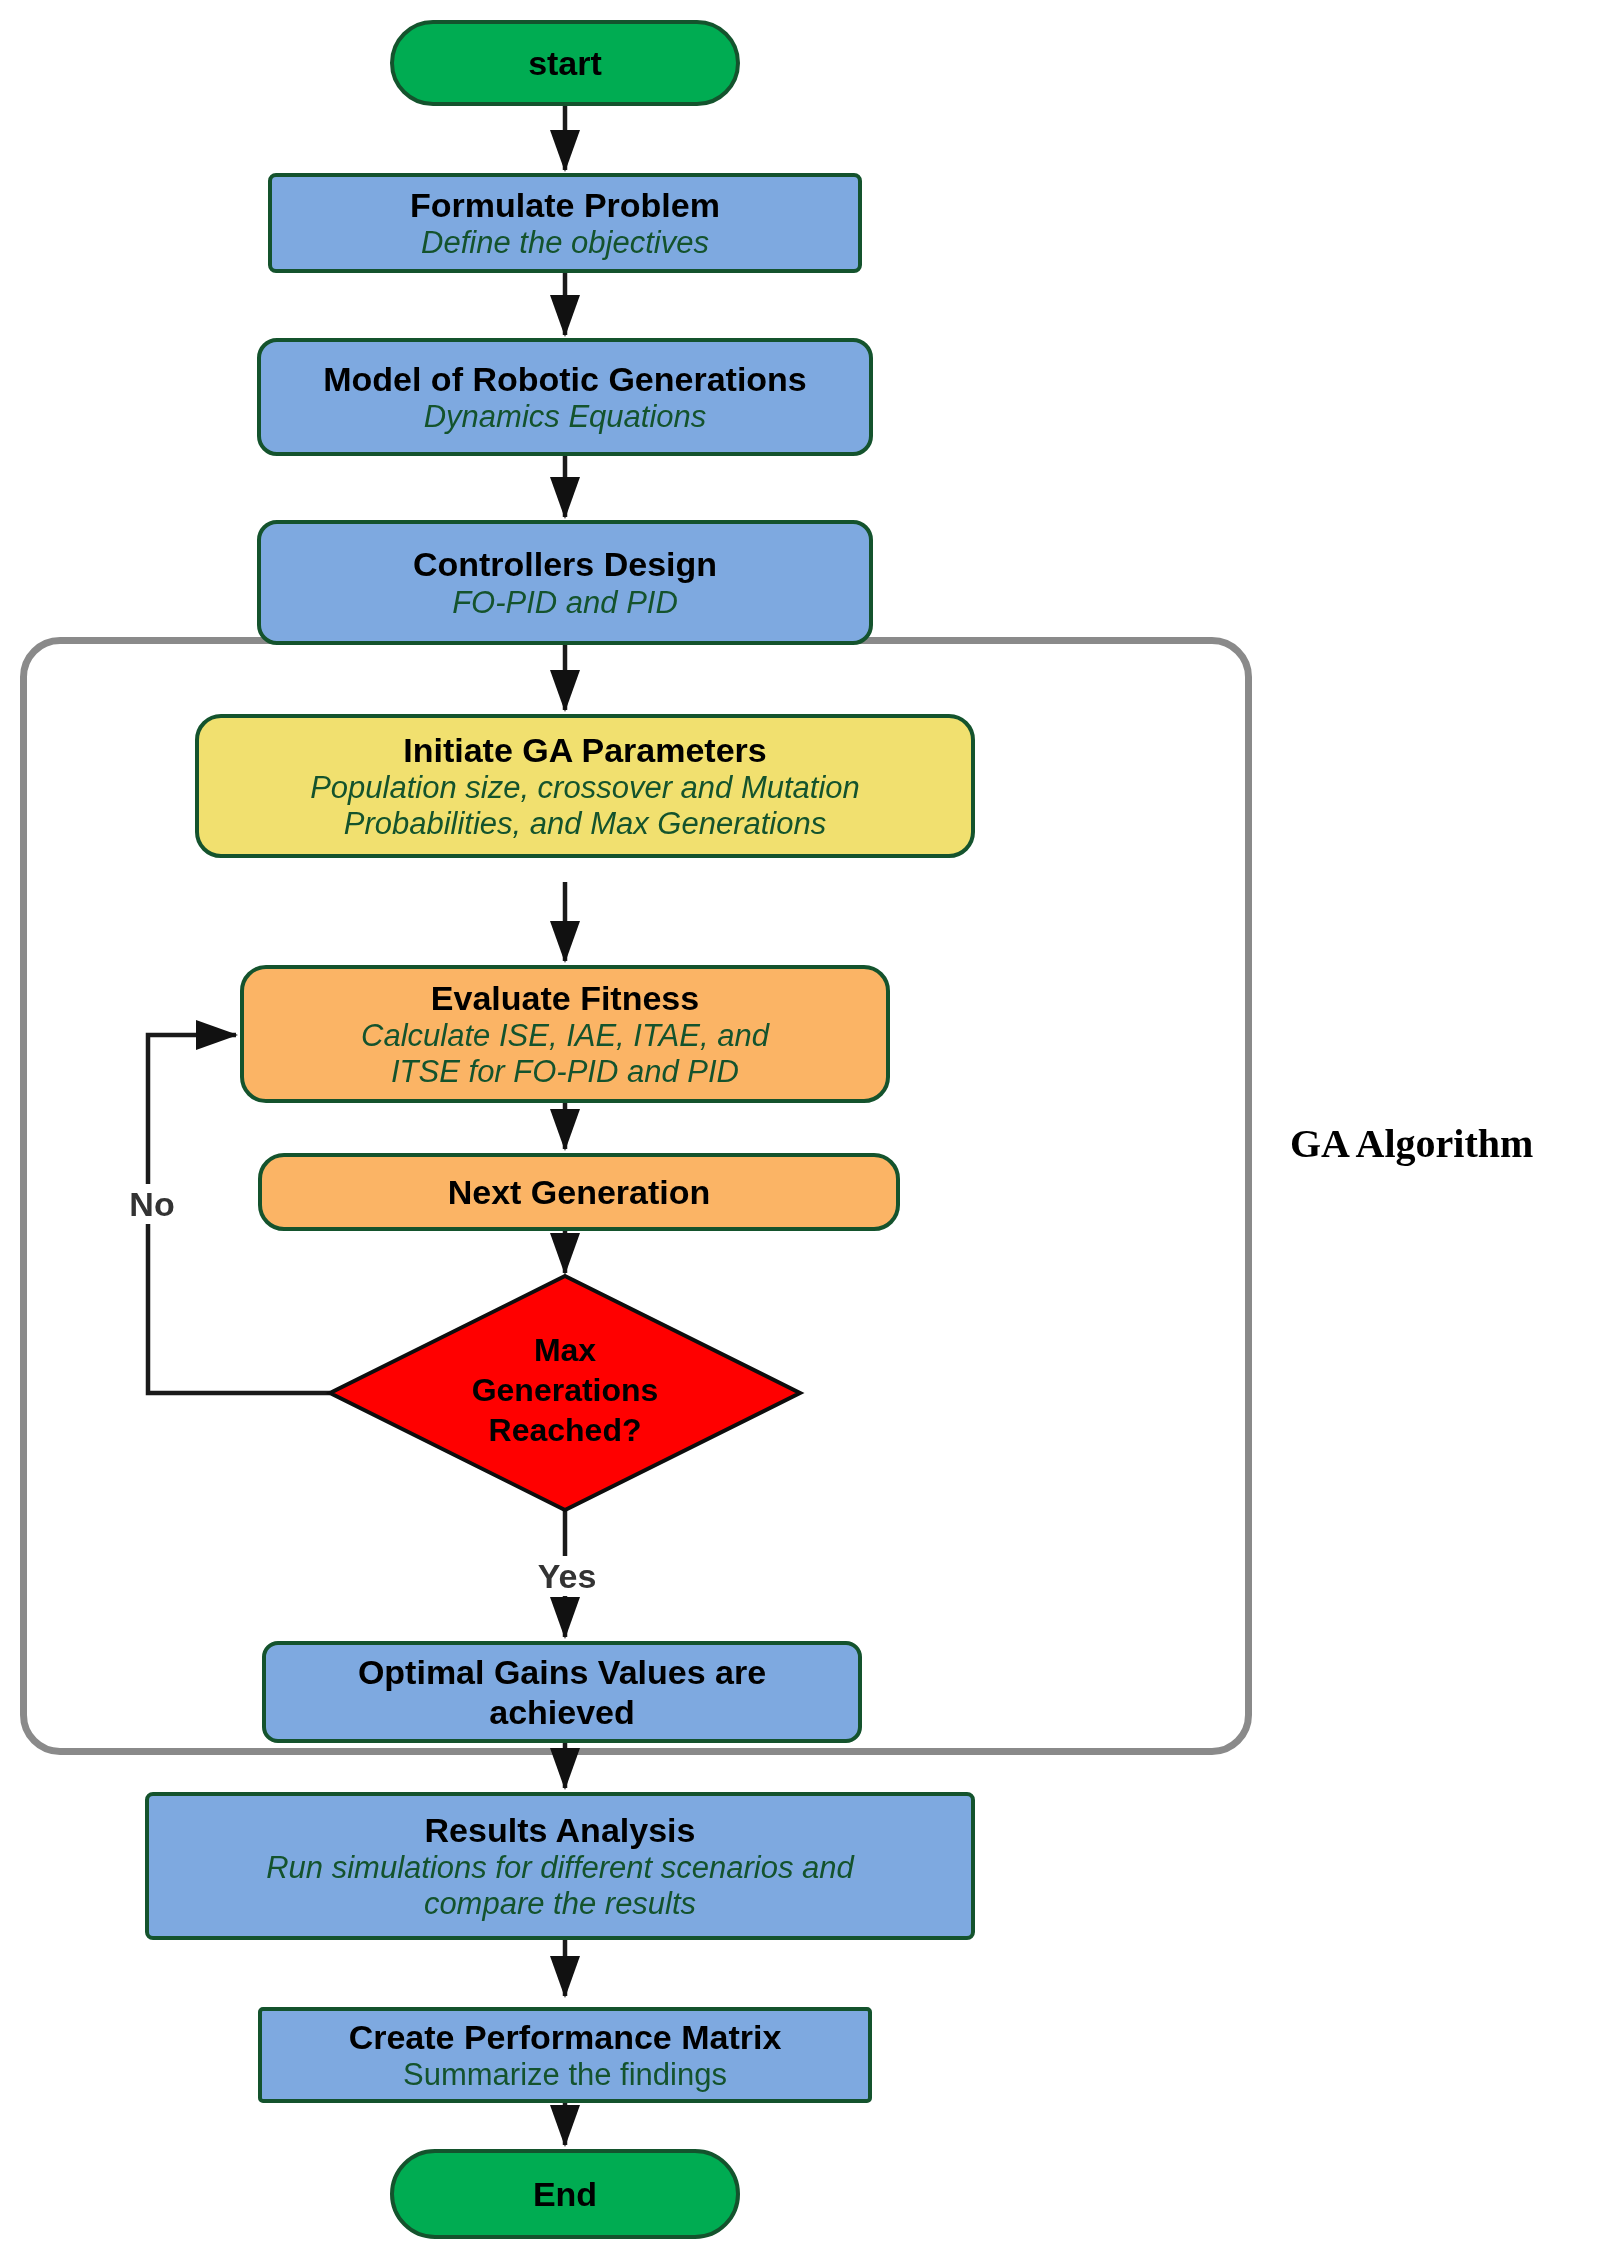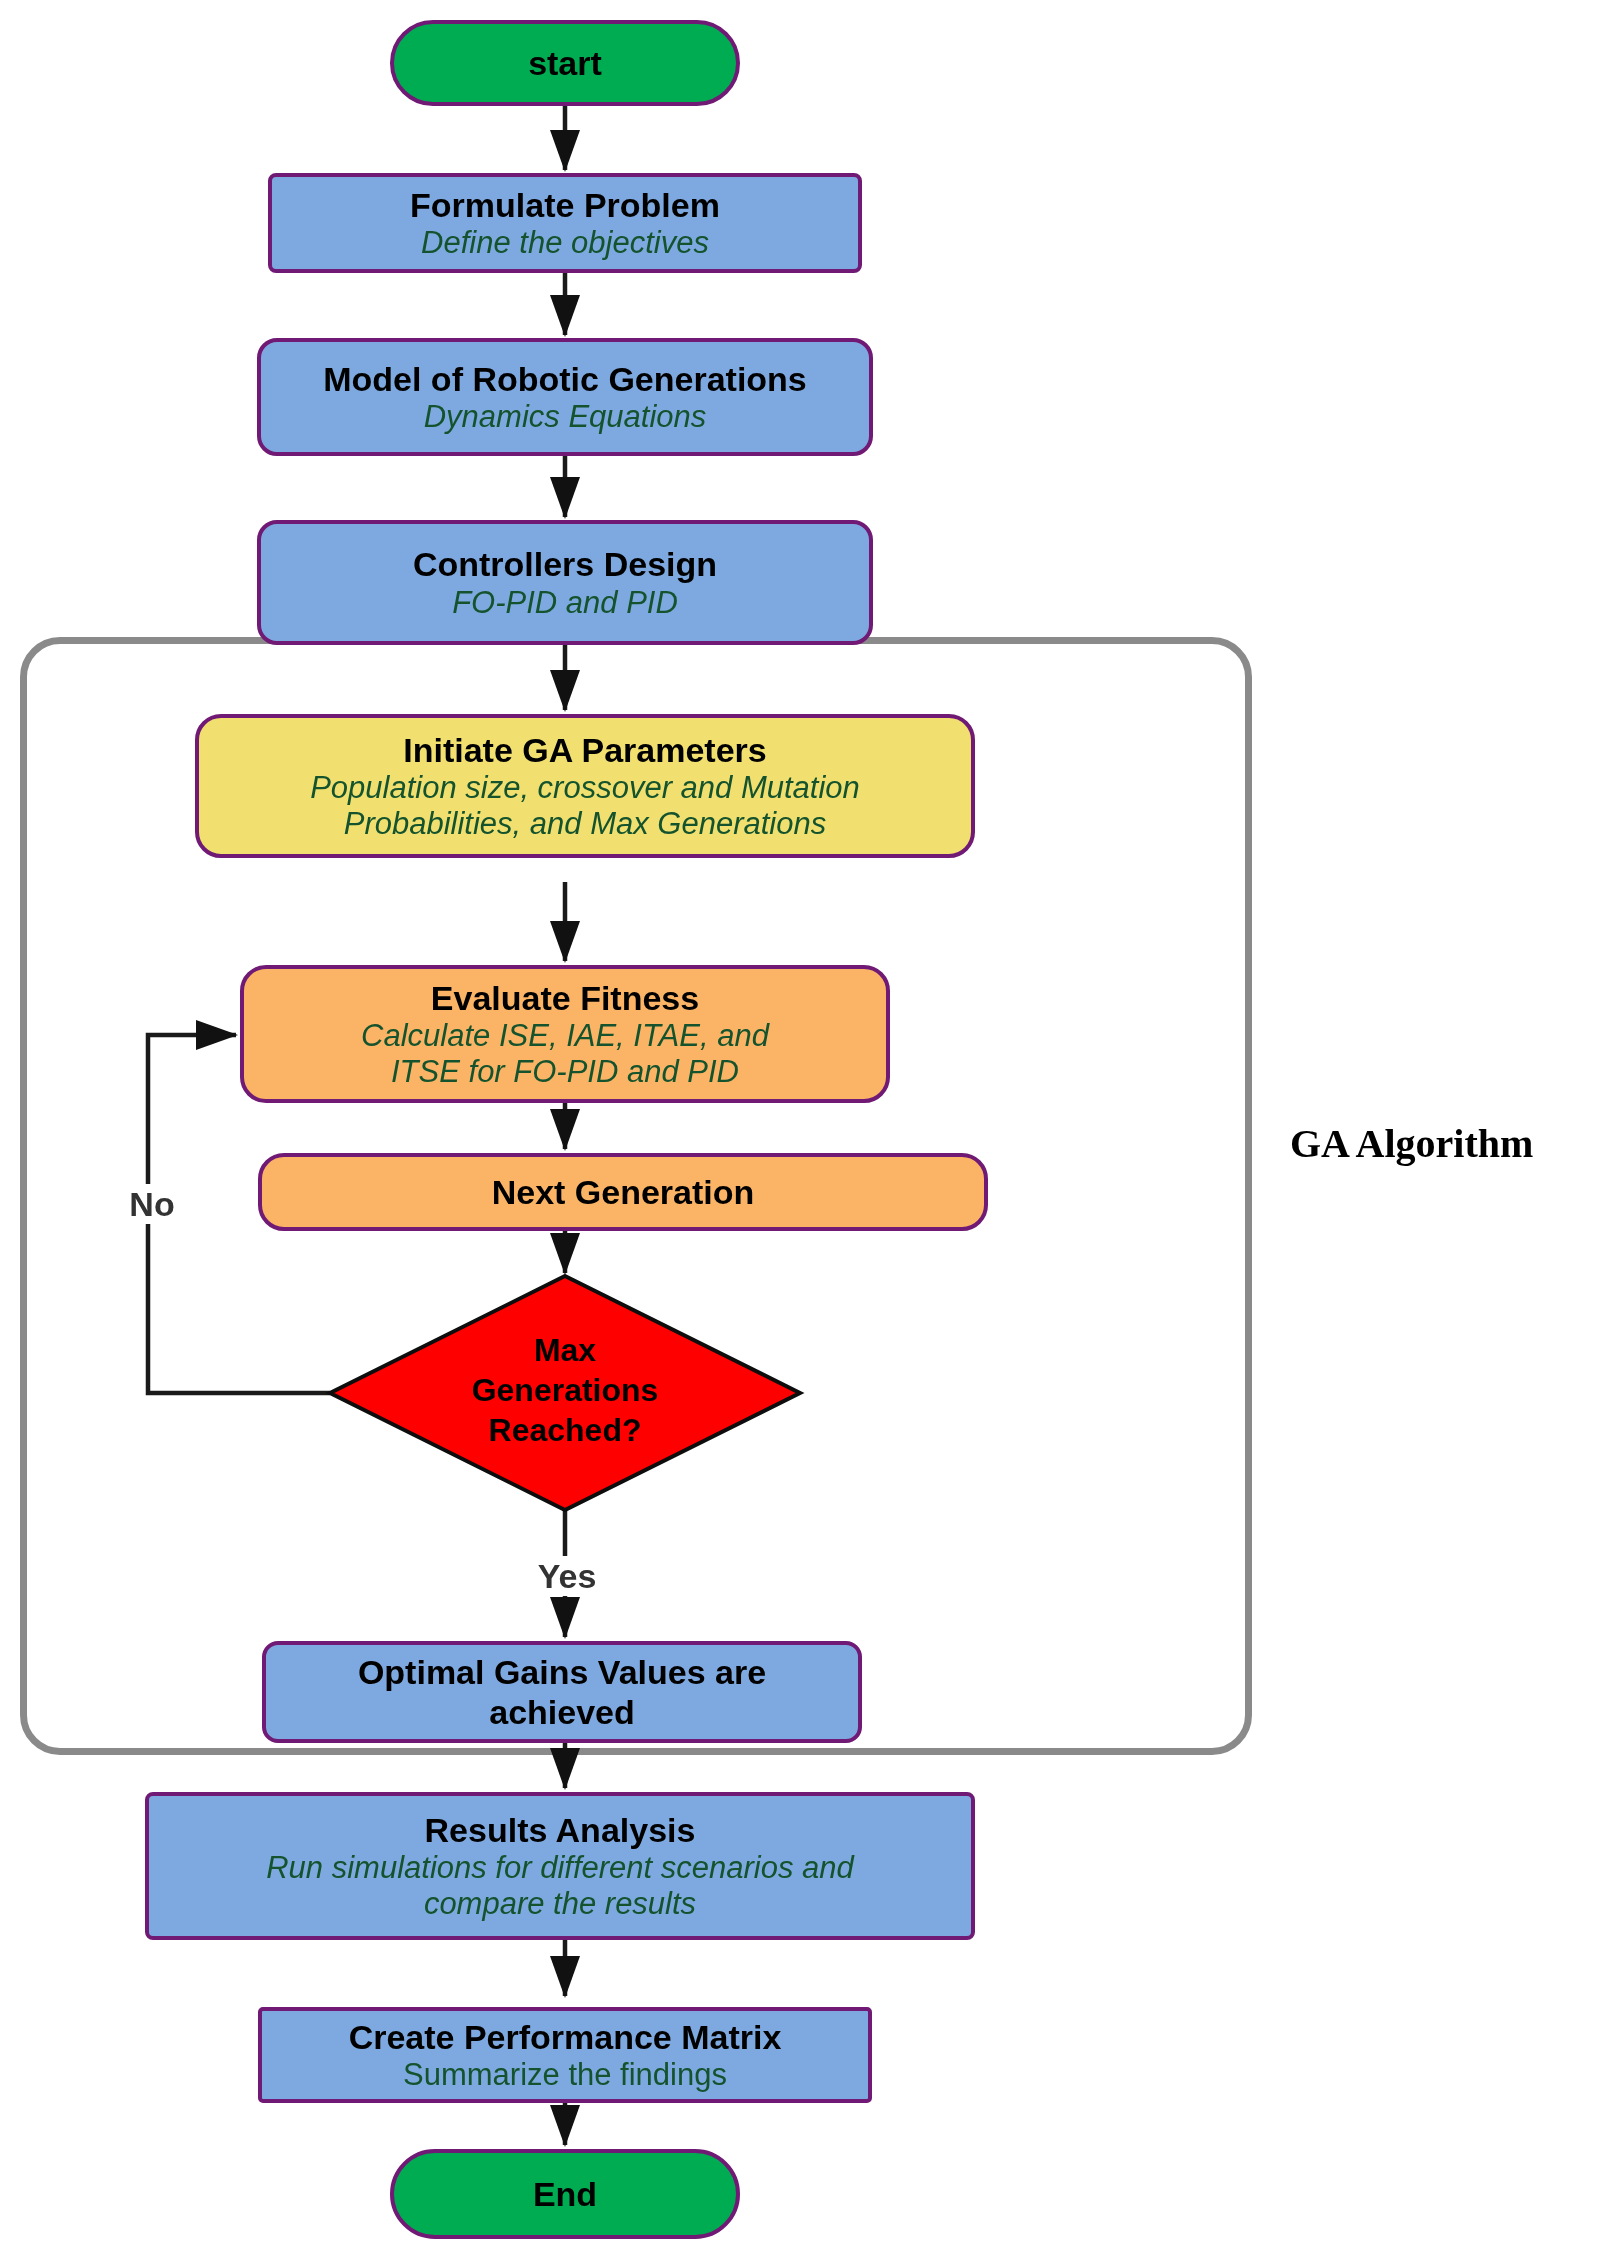--- a/index.html
+++ b/index.html
@@ -3,41 +3,41 @@
 <meta charset="utf-8">
 <style>
   html,body{margin:0;padding:0;background:#ffffff;}
   #canvas{
     position:relative;width:1600px;height:2260px;background:#ffffff;overflow:hidden;
     font-family:"Liberation Sans", sans-serif;
   }
   .node{
     position:absolute;box-sizing:border-box;display:flex;flex-direction:column;
     justify-content:center;align-items:center;text-align:center;
-    border:4px solid #701a75;z-index:3;padding:19px 10px;
+    border:4px solid #14532d;z-index:3;padding:19px 10px;
   }
   .title{
     font-weight:bold;font-size:34px;line-height:1.18;color:#000;white-space:pre-line;
   }
   .subtitle{
     font-style:italic;font-size:31px;line-height:1.16;color:#14532d;white-space:pre-line;
   }
   .subtitle.upright{font-style:normal;}
   .terminal{background:var(--terminal-green,#00AC52);border-radius:46px;}
   .process{background:var(--process-blue,#7EA9E0);}
   .ga-init{background:var(--ga-init-yellow,#F1E06F);}
   .ga-step{background:var(--ga-step-orange,#FBB465);}
   
   #n-start{left:390px;top:20px;width:350px;height:86px;}
   #n-formulate{left:268px;top:173px;width:594px;height:100px;border-radius:8px;}
   #n-model{left:257px;top:338px;width:616px;height:118px;border-radius:20px;}
   #n-controllers{left:257px;top:520px;width:616px;height:125px;border-radius:20px;}
   #n-initiate{left:175px;top:714px;width:780px;height:144px;border-radius:26px;margin-left:20px;}
   #n-evaluate{left:240px;top:965px;width:650px;height:138px;border-radius:26px;}
-  #n-nextgen{left:258px;top:1153px;width:730px;height:78px;border-radius:26px;}
+  #n-nextgen{left:258px;top:1153px;width:642px;height:78px;border-radius:26px;}
   #n-optimal{left:262px;top:1641px;width:600px;height:102px;border-radius:16px;}
   #n-results{left:145px;top:1792px;width:830px;height:148px;border-radius:8px;}
   #n-matrix{left:258px;top:2000px;width:614px;height:96px;border-radius:5px;margin-top:7px;}
   #n-end{left:390px;top:2149px;width:350px;height:90px;}
   #ga-container{
     position:absolute;left:20px;top:637px;width:1232px;height:1118px;box-sizing:border-box;
     border:7px solid var(--container-gray,#8A8A8A);border-radius:40px;background:transparent;z-index:0;
   }
   #connectors{position:absolute;left:0;top:0;z-index:1;}
   #connectors .edge{stroke:var(--connector-black,#1A1A1A);stroke-width:4.5;fill:none;}

